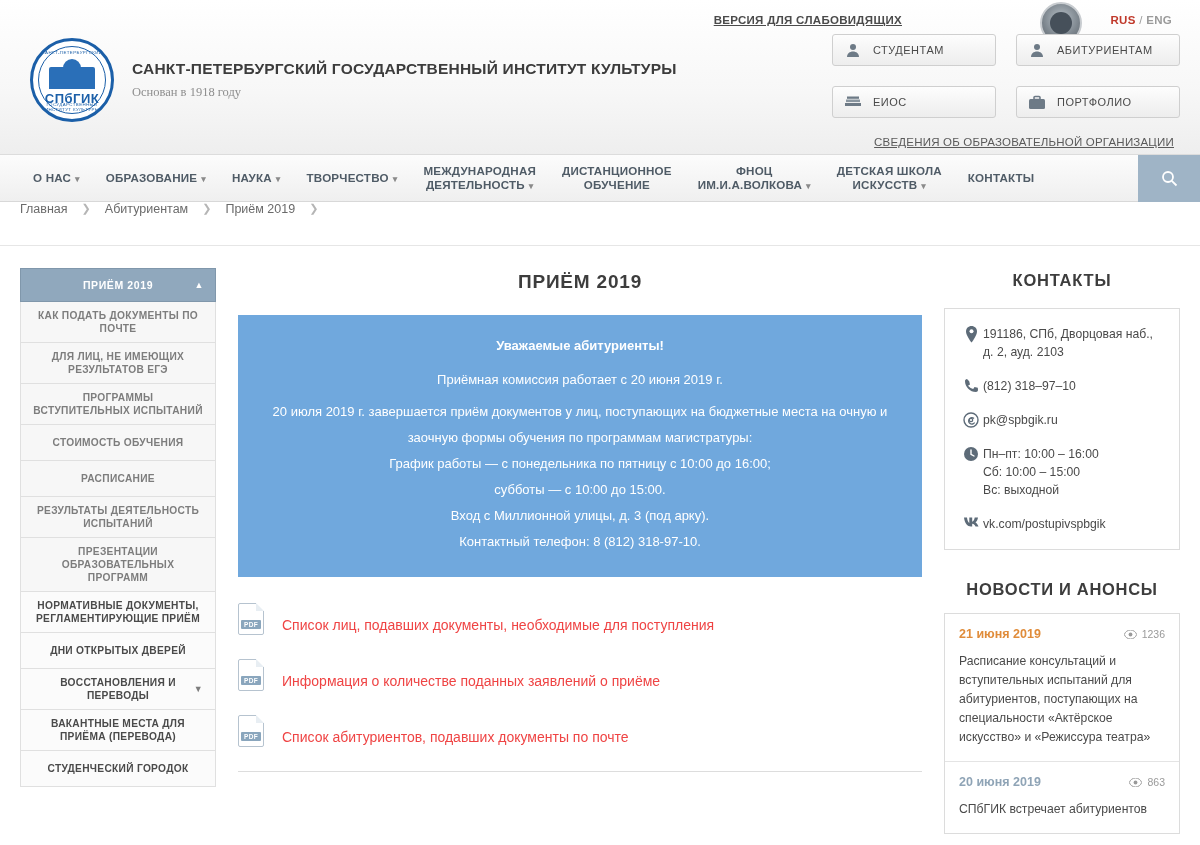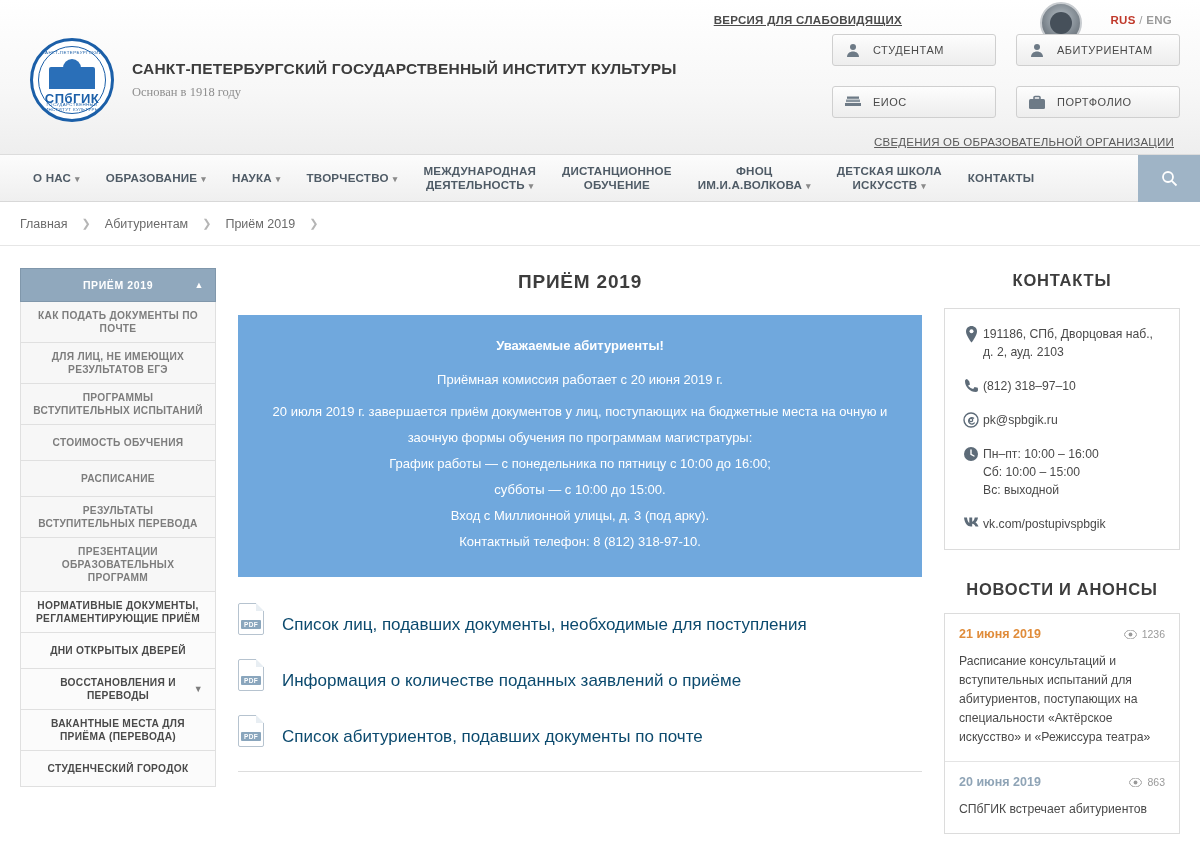--- a/index.html
+++ b/index.html
@@ -206,21 +206,20 @@
     display: flex;
     align-items: center;
     justify-content: center;
     cursor: pointer;
   }
 
   
   .crumbs {
     height: 44px;
     display: flex;
-    align-items: center;
     padding-left: 20px;
     font-size: 12.5px;
     color: #6a6a6a;
     background: #fff;
     border-bottom: 1px solid #e6e6e6;
   }
   .crumbs .c { cursor: pointer; }
   .crumbs .sepc { margin: 0 14px; color: #b5b5b5; font-size: 11px; }
 
   
@@ -316,21 +315,21 @@
     position: absolute;
     left: 2px; bottom: 5px;
     background: #8aa6bd;
     color: #fff;
     font-size: 6.5px;
     font-weight: bold;
     padding: 1px 3px;
     border-radius: 1px;
     letter-spacing: .3px;
   }
-  .doc-row .txt { font-size: 17px; color: #0c4a6e; margin-top: 12px; }
+  .doc-row .txt { font-size: 14px; color: #ef4444; margin-top: 12px; }
   .divider { border-top: 1px solid #dddddd; margin: 16px 0 22px 0; }
 
   
   .right { width: 236px; flex: 0 0 236px; }
   .right-title {
     text-align: center;
     font-size: 16.5px;
     font-weight: bold;
     color: #3d3d3d;
     letter-spacing: .8px;
@@ -516,21 +515,21 @@
     <div class="lnav-item">
         <span>ПРОГРАММЫ ВСТУПИТЕЛЬНЫХ ИСПЫТАНИЙ</span>
       </div>
     <div class="lnav-item">
         <span>СТОИМОСТЬ ОБУЧЕНИЯ</span>
       </div>
     <div class="lnav-item">
         <span>РАСПИСАНИЕ</span>
       </div>
     <div class="lnav-item">
-        <span>РЕЗУЛЬТАТЫ ВСТУПИТЕЛЬНЫХ ПЕРЕВОДА</span>
+        <span>РЕЗУЛЬТАТЫ ДЕЯТЕЛЬНОСТЬ ИСПЫТАНИЙ</span>
       </div>
     <div class="lnav-item">
         <span>ПРЕЗЕНТАЦИИ ОБРАЗОВАТЕЛЬНЫХ ПРОГРАММ</span>
       </div>
     <div class="lnav-item dark">
         <span>НОРМАТИВНЫЕ ДОКУМЕНТЫ, РЕГЛАМЕНТИРУЮЩИЕ ПРИЁМ</span>
       </div>
     <div class="lnav-item dark">
         <span>ДНИ ОТКРЫТЫХ ДВЕРЕЙ</span>
       </div>

